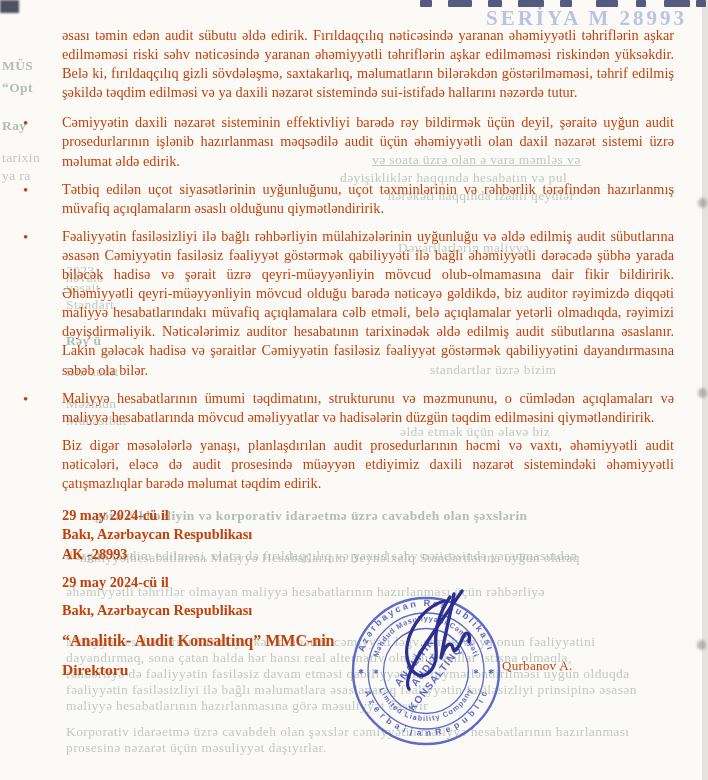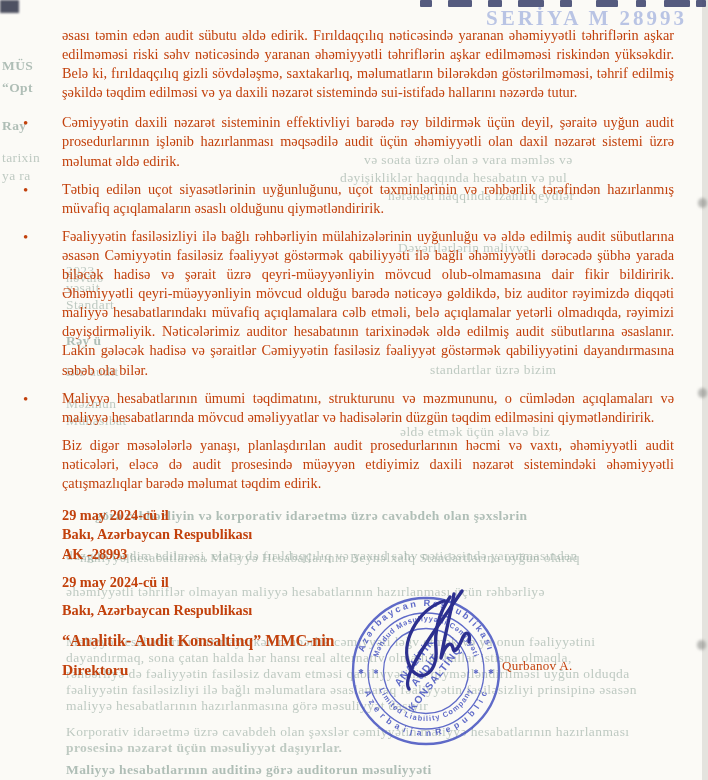--- a/index.html
+++ b/index.html
@@ -62,21 +62,21 @@
     <div class="edge-strip"></div>
     <div class="edge-smudge" style="right:1px;top:198px;"></div>
     <div class="edge-smudge" style="right:1px;top:388px;"></div>
     <div class="edge-smudge" style="right:2px;top:640px;"></div>
     <div class="ghost-seriya" style="left:486px;top:6px;">SERİYA  M 28993</div>
   <div class="ghost-line bold" style="left: 2px; top: 58px;">MÜS</div>
       <div class="ghost-line bold" style="left: 2px; top: 80px;">“Opt</div>
       <div class="ghost-line bold" style="left: 2px; top: 118px;">Ray</div>
       <div class="ghost-line" style="left: 2px; top: 150px;">tarixin</div>
       <div class="ghost-line" style="left: 2px; top: 168px;">ya ra</div>
-      <div class="ghost-line" style="left: 364px; top: 152px;">və soata üzrə olan ə vara məmləs və</div>
+      <div class="ghost-line" style="left: 372px; top: 152px; text-decoration: underline;">və soata üzrə olan ə vara məmləs və</div>
       <div class="ghost-line" style="left: 340px; top: 170px; text-align: right;">dəyişikliklər haqqında hesabatın və pul</div>
       <div class="ghost-line" style="left: 352px; top: 188px; margin-left: 36px;">hərəkəti haqqında izahlı qeydlər</div>
       <div class="ghost-line" style="left: 66px; top: 246px; margin-top: 24px;">həvalə</div>
       <div class="ghost-line" style="left: 66px; top: 263px;">2023</div>
       <div class="ghost-line" style="left: 66px; top: 280px;">vəsait</div>
       <div class="ghost-line" style="left: 66px; top: 297px;">Standart</div>
       <div class="ghost-line" style="left: 398px; top: 240px;">Dəyərilərlərin  maliyyə</div>
       <div class="ghost-line bold" style="left: 66px; top: 333px;">Rəy ü</div>
       <div class="ghost-line" style="left: 66px; top: 364px;">Biz audit</div>
       <div class="ghost-line" style="left: 430px; top: 362px;">standartlar üzrə bizim</div>
@@ -86,22 +86,21 @@
       <div class="ghost-line bold" style="left: 95px; top: 508px;">görə rəhbərliyin və korporativ idarəetmə üzrə cavabdeh olan şəxslərin</div>
       <div class="ghost-line" style="left: 80px; top: 550px;">maliyyə hesabatlarına Maliyyə Hesabatlarının Beynəlxalq Standartlarına uyğun olaraq</div>
       <div class="ghost-line" style="left: 66px; top: 548px;">düzgün təqdim edilməsi, eləcə də fırıldaqçılıq və yaxud səhv nəticəsində yaranmasından</div>
       <div class="ghost-line" style="left: 66px; top: 584px;">əhəmiyyətli təhriflər olmayan maliyyə hesabatlarının hazırlanması üçün rəhbərliyə</div>
       <div class="ghost-line" style="left: 66px; top: 634px;">Maliyyə hesabatlarını hazırlayarkən rəhbərlik cəmiyyəti ləğv etmək və ya onun fəaliyyətini</div>
       <div class="ghost-line" style="left: 66px; top: 650px;">dayandırmaq, sona çatan halda hər hansı real alternativ olmadığı hallar istisna olmaqla,</div>
       <div class="ghost-line" style="left: 66px; top: 666px;">rəhbərliyə də fəaliyyətin fasiləsiz davam etməsi qabiliyyətinin qiymətləndirilməsi uyğun olduqda</div>
       <div class="ghost-line" style="left: 66px; top: 682px;">fəaliyyətin fasiləsizliyi ilə bağlı məlumatlara əsaslanaraq fəaliyyətin fasiləsizliyi prinsipinə əsasən</div>
       <div class="ghost-line" style="left: 66px; top: 698px;">maliyyə hesabatlarının hazırlanmasına görə məsuliyyət daşıyır</div>
       <div class="ghost-line" style="left: 66px; top: 724px; text-align: center;">Korporativ idarəetmə üzrə cavabdeh olan şəxslər cəmiyyətin maliyyə hesabatlarının hazırlanması</div>
-      <div class="ghost-line" style="left: 66px; top: 740px; font-weight: bold;">prosesinə nəzarət üçün məsuliyyət daşıyırlar.</div>
-      <div class="ghost-line bold" style="left: 66px; top: 762px;">Maliyyə hesabatlarının auditinə görə auditorun məsuliyyəti</div>
+      <div class="ghost-line" style="left: 66px; top: 740px;">prosesinə nəzarət üçün məsuliyyət daşıyırlar.</div>
       <div class="top-mark" style="left: 420px; width: 12px;"></div>
       <div class="top-mark" style="left: 448px; width: 24px;"></div>
       <div class="top-mark" style="left: 488px; width: 14px;"></div>
       <div class="top-mark" style="left: 518px; width: 26px;"></div>
       <div class="top-mark" style="left: 560px; width: 12px;"></div>
       <div class="top-mark" style="left: 596px; width: 22px;"></div>
       <div class="top-mark" style="left: 636px; width: 10px;"></div>
       <div class="top-mark" style="left: 664px; width: 26px;"></div>
       <div class="top-mark" style="left: 696px; width: 10px;"></div>
     </div>

